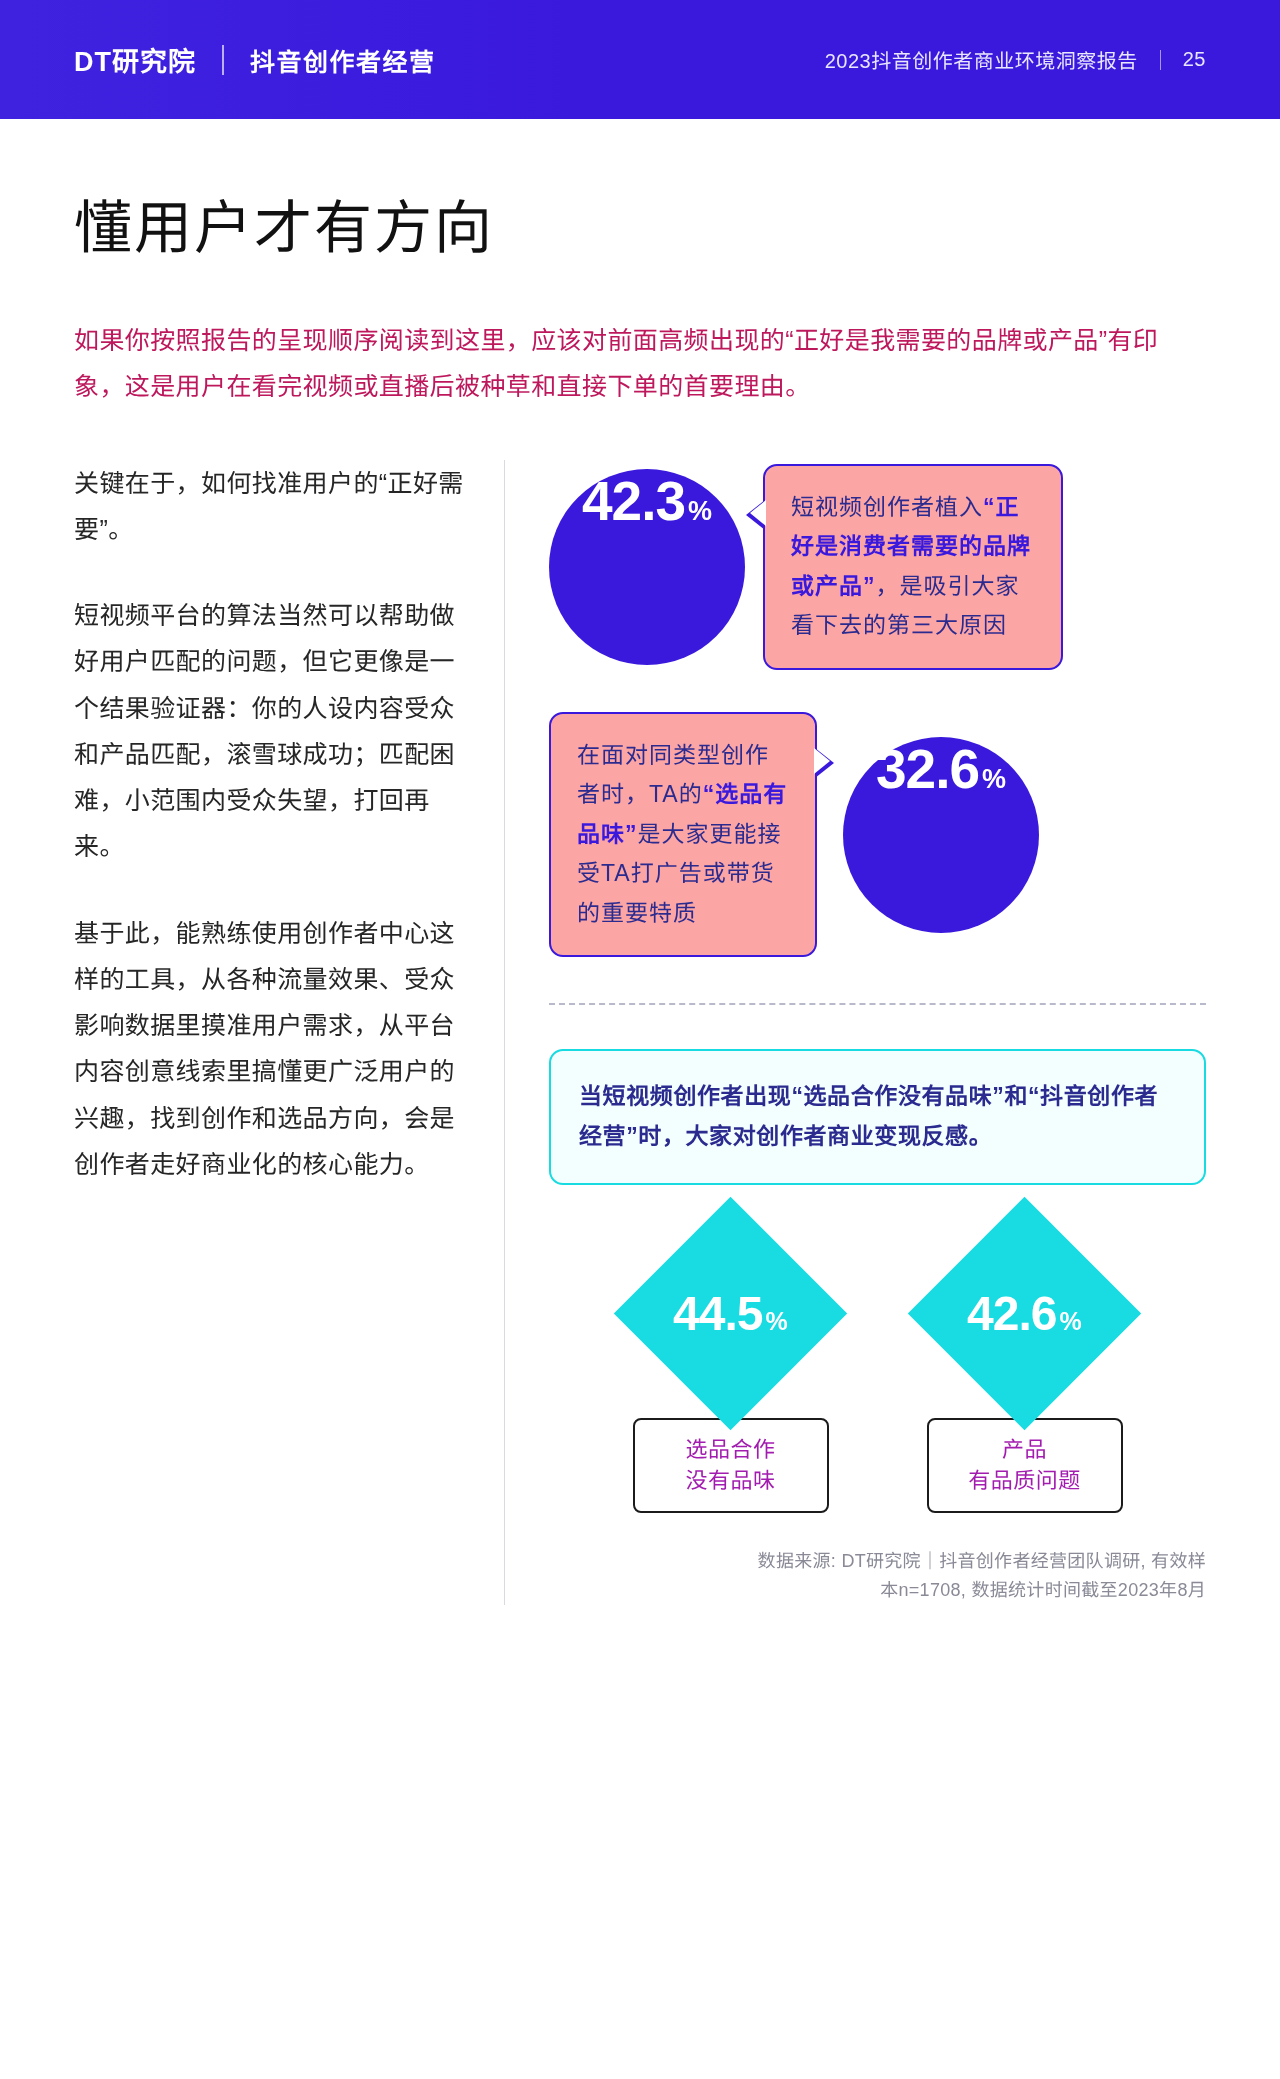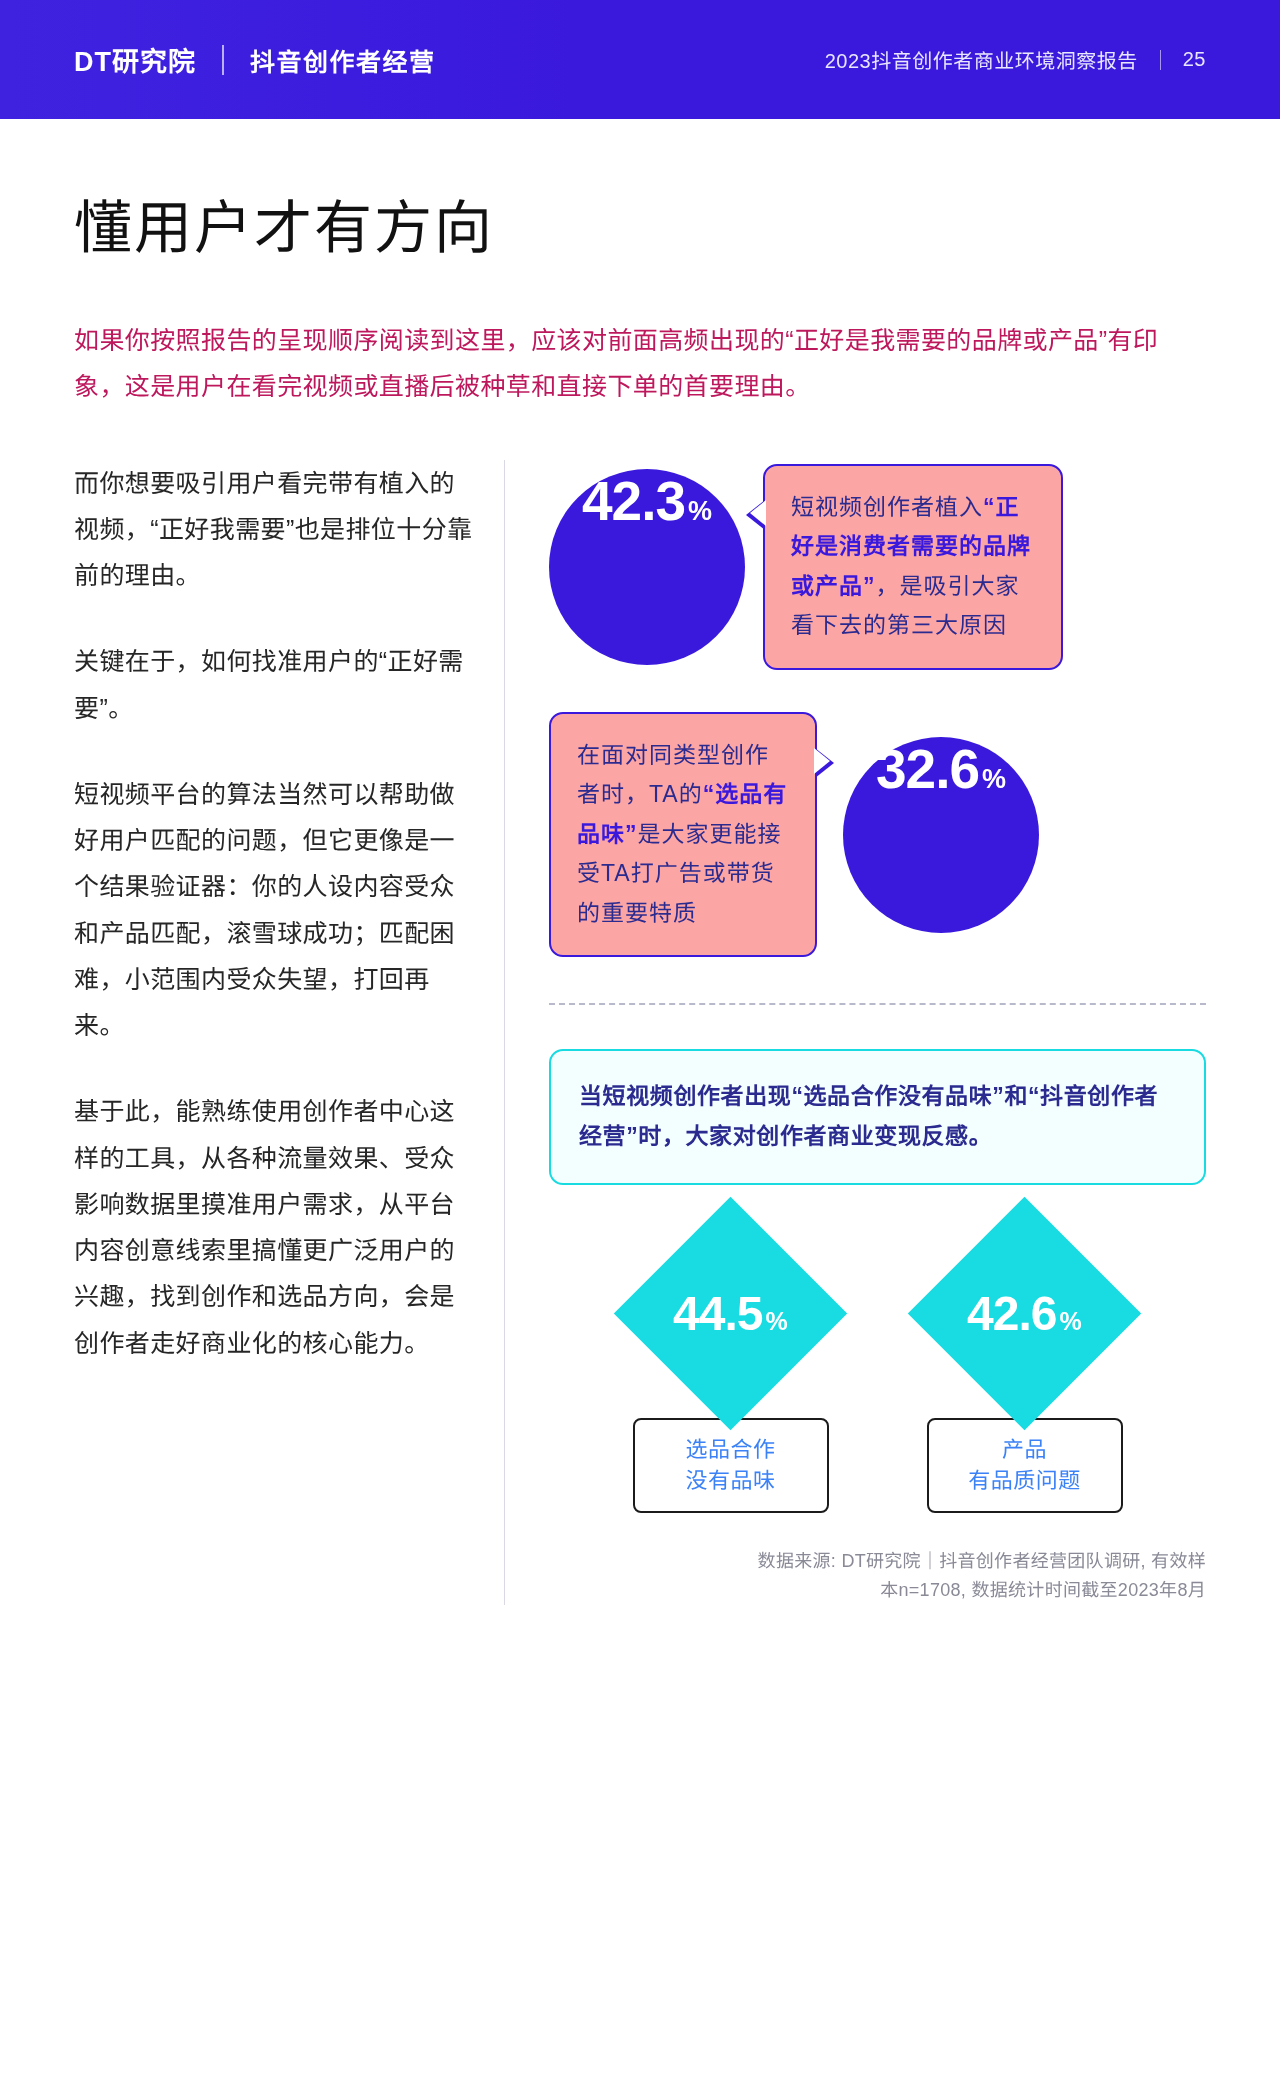--- a/index.html
+++ b/index.html
@@ -261,21 +261,21 @@
   }
   .dlabel {
     border: 2px solid #1b1b1b;
     border-radius: 8px;
     padding: 14px 10px;
     text-align: center;
     font-size: 22px;
     line-height: 1.45;
     width: 196px;
     letter-spacing: 0.5px;
-    color: #3b82f6;
+    color: #a21caf;
     background: #ffffff;
   }
 
   .source {
     margin-top: 34px;
     text-align: right;
     font-size: 18px;
     line-height: 1.6;
     color: #8a8a97;
     letter-spacing: 0.3px;
@@ -301,21 +301,20 @@
 
 <div class="page">
 
   <h1 class="title">懂用户才有方向</h1>
 
   <p class="intro">如果你按照报告的呈现顺序阅读到这里，应该对前面高频出现的“正好是我需要的品牌或产品”有印象，这是用户在看完视频或直播后被种草和直接下单的首要理由。</p>
 
   <div class="columns">
 
     <div class="col-left">
-      <p>而你想要吸引用户看完带有植入的视频，“正好我需要”也是排位十分靠前的理由。</p>
       <p>关键在于，如何找准用户的“正好需要”。</p>
       <p>短视频平台的算法当然可以帮助做好用户匹配的问题，但它更像是一个结果验证器：你的人设内容受众和产品匹配，滚雪球成功；匹配困难，小范围内受众失望，打回再来。</p>
       <p>基于此，能熟练使用创作者中心这样的工具，从各种流量效果、受众影响数据里摸准用户需求，从平台内容创意线索里搞懂更广泛用户的兴趣，找到创作和选品方向，会是创作者走好商业化的核心能力。</p>
     </div>
 
     <div class="divider-vert"></div>
 
     <div class="col-right">
 
       <div class="stat-row stat-1">

